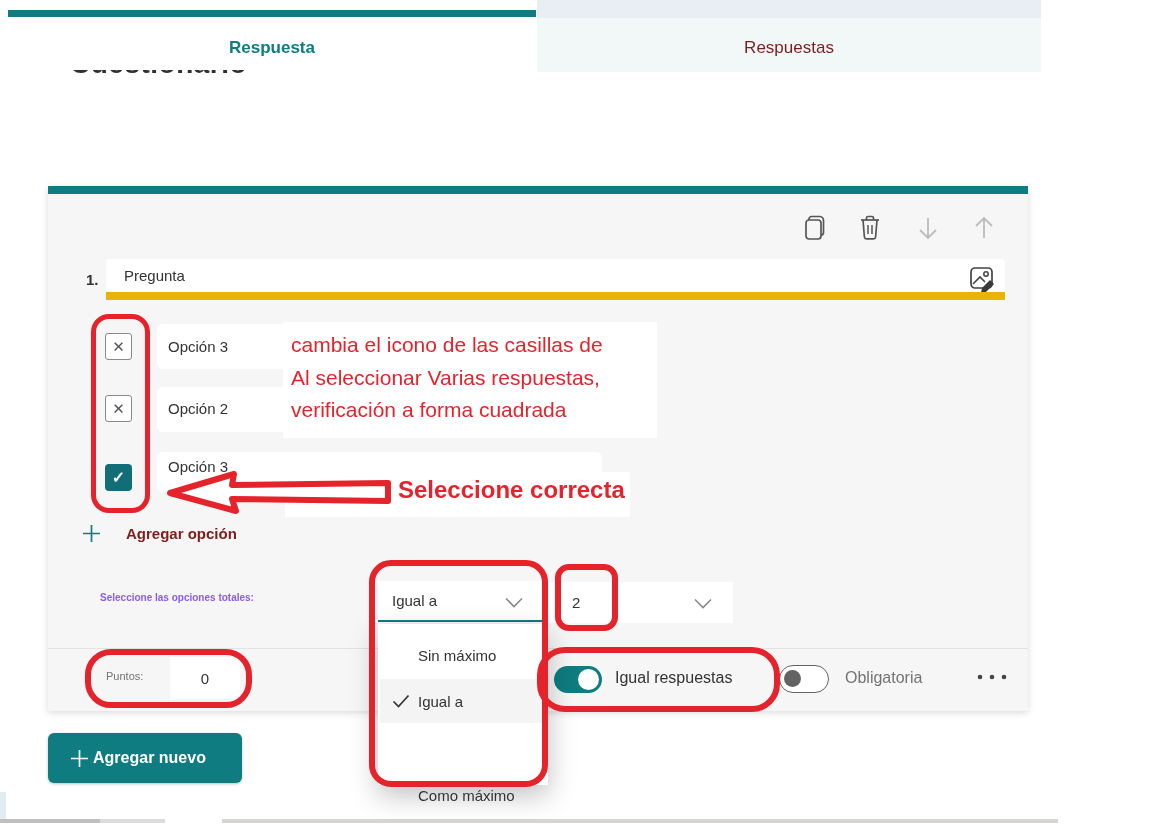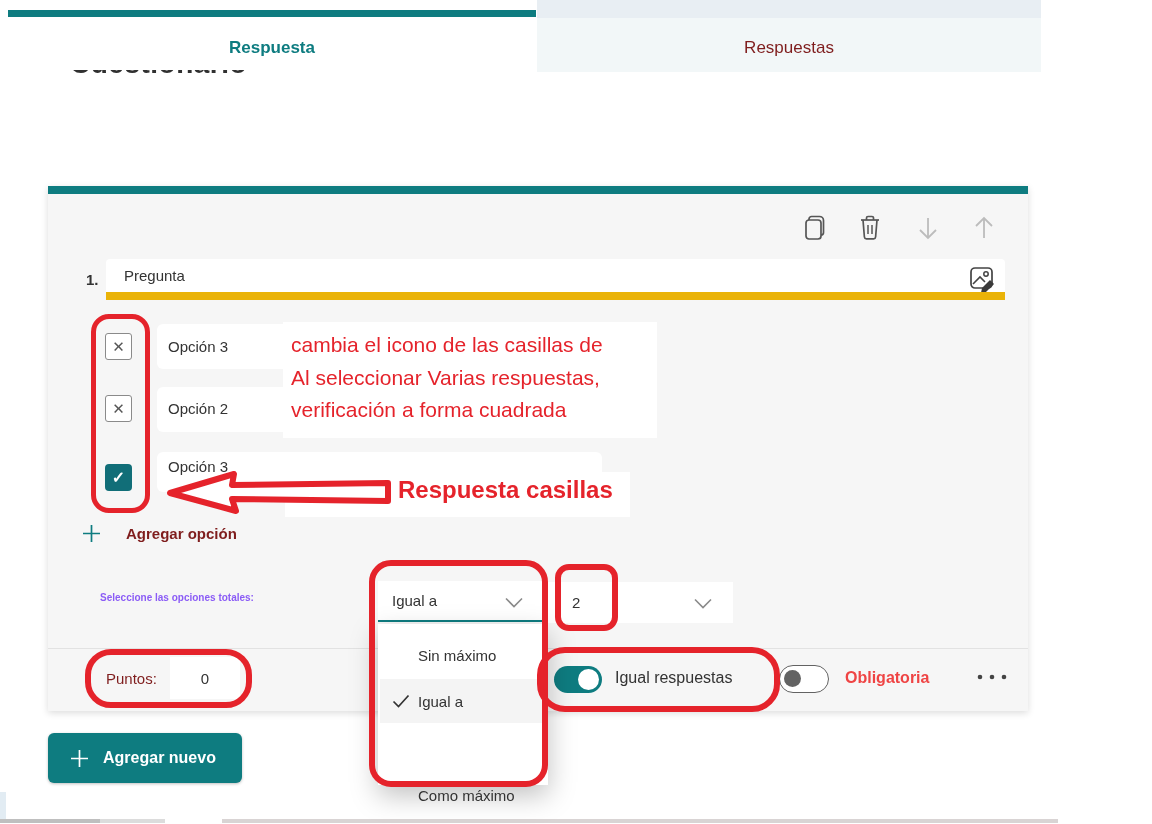--- a/index.html
+++ b/index.html
@@ -61,35 +61,35 @@
   .dd2 { left:546px; top:582px; width:187px; height:41px; padding-left:26px; }
   .chev { position:absolute; }
 
   .menu { left:378px; top:624px; width:170px; height:161px; background:#fff; box-shadow:0 10px 26px rgba(0,0,0,.25); z-index:6; }
   .menu-item { position:absolute; font-size:15px; color:#333; z-index:7; cursor:pointer; }
   .mi1 { left:418px; top:647px; } .mi2 { left:418px; top:693px; } .mi3 { left:418px; top:739px;margin-top:48px; }
   .menu-sel-bg { left:380px; top:679px; width:166px; height:44px; background:#f4f4f4; z-index:6; }
   .menu-check { left:392px; top:694px; z-index:7; }
 
   .footer-line { left:48px; top:648px; width:980px; height:1px; background:#e2e2e2; z-index:2; }
-  .points-label { left:106px; top:670px; font-size:15px; color:#7f1d1d; z-index:3; }
+  .points-label { left:106px; top:670px; font-size:11px; color:#737373; z-index:3; }
   .points-input { left:170px; top:657px; width:70px; height:42px; background:#fff; z-index:3;
                   display:flex; align-items:center; justify-content:center; font-size:15px; color:#333; }
 
   .toggle-on { left:554px; top:666px; width:48px; height:27px; background:#0E7C80; border-radius:14px; z-index:3; cursor:pointer; }
   .toggle-on .knob { position:absolute; right:3px; top:3px; width:21px; height:21px; background:#fff; border-radius:50%; }
   .toggle-on-label { left:615px; top:669px; font-size:16px; color:#333; z-index:3; }
   .toggle-off { left:779px; top:665px; width:50px; height:28px; background:#fff; border:1.5px solid #636363; border-radius:15px; z-index:3; cursor:pointer; }
   .toggle-off .knob { position:absolute; left:4px; top:4px; width:17px; height:17px; background:#636363; border-radius:50%; }
-  .toggle-off-label { left:845px; top:669px; font-size:16px; color:#ef4444; z-index:3;font-weight:bold; }
+  .toggle-off-label { left:845px; top:669px; font-size:16px; color:#737373; z-index:3; }
   .more-btn { left:972px; top:662px; width:40px; height:30px; z-index:3; cursor:pointer; display:flex; align-items:center; justify-content:center; }
 
   .add-new-btn { left:48px; top:733px; width:194px; height:50px; background:#0E7C80; border-radius:6px; z-index:2;
                  display:flex; align-items:center; cursor:pointer; box-shadow:0 1px 3px rgba(0,0,0,.25); }
-  .add-new-btn .lbl { color:#fff; font-size:16px; font-weight:700; margin-left:14px; }
+  .add-new-btn .lbl { color:#fff; font-size:16px; font-weight:700; margin-left:4px; }
   .add-new-btn .plus { margin-left:22px; }
 
   
   .red-rect { border:6px solid #E5232B; z-index:10; }
   .ra-checkcol { left:91px; top:314px; width:59px; height:199px; border-radius:18px; border-width:5.5px; }
   .ra-dd1 { left:369px; top:560px; width:179px; height:227px; border-radius:22px; }
   .ra-two { left:555px; top:564px; width:63px; height:67px; border-radius:14px; }
   .ra-puntos { left:85px; top:649px; width:167px; height:59px; border-radius:26px; }
   .ra-varias { left:537px; top:647px; width:243px; height:65px; border-radius:28px; }
 
@@ -178,21 +178,21 @@
 
 <div class="abs note-text">
   <div>cambia el icono de las casillas de</div>
   <div>Al seleccionar Varias respuestas,</div>
   <div>verificación a forma cuadrada</div>
 </div>
 
 <svg class="abs rc-arrow" width="232" height="50" viewBox="0 0 232 50">
   <path d="M8 25 L72 6 L70 17 L226 15 L226 33 L70 31 L74 43 Z" fill="#fff" stroke="#E5232B" stroke-width="6" stroke-linejoin="round"></path>
 </svg>
-<div class="abs rc-text">Respuesta casillas</div>
+<div class="abs rc-text">Seleccione correcta</div>
 
 <div class="abs add-option">
   <svg width="19" height="19" viewBox="0 0 19 19">
     <path d="M9.5 1 v17 M1 9.5 h17" stroke="#0E7C80" stroke-width="1.7"></path>
   </svg>
   <span class="lbl">Agregar opción</span>
 </div>
 
 <div class="abs sel-label">Seleccione las opciones totales:</div>
 

